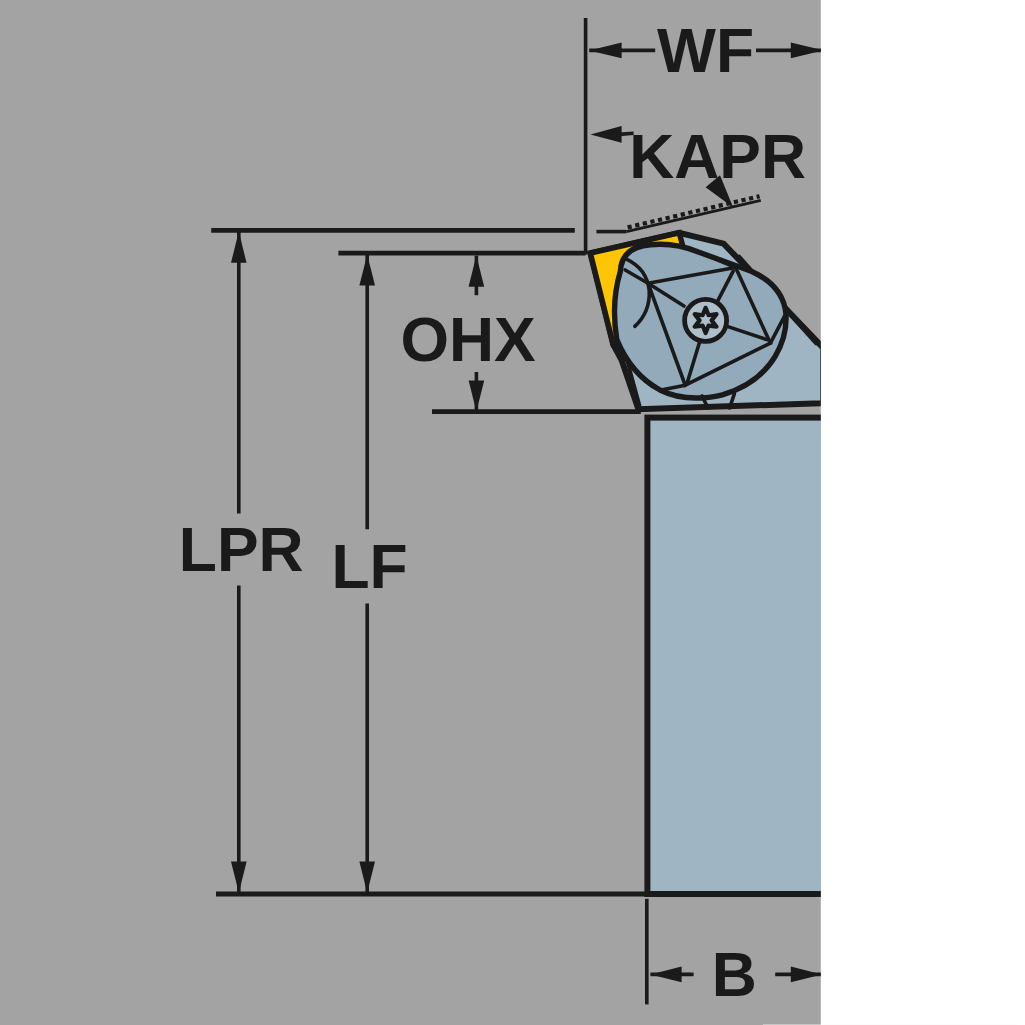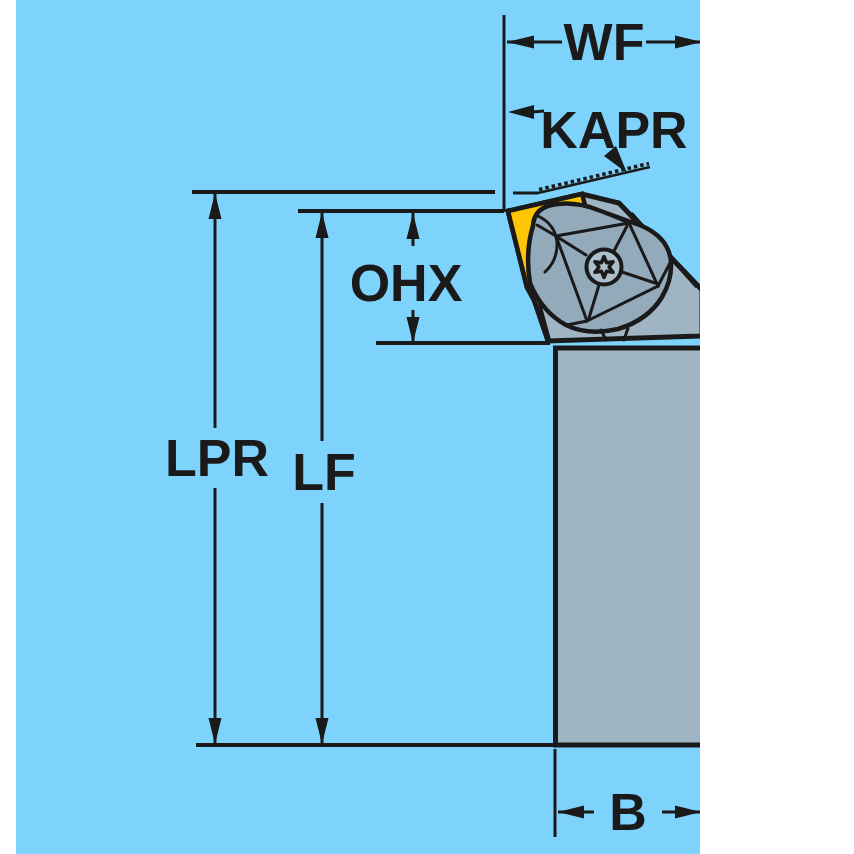--- a/index.html
+++ b/index.html
@@ -1,16 +1,16 @@
 <!DOCTYPE html>
 <html><head>
 <meta charset="utf-8">
 <style>
   html,body{margin:0;padding:0;background:#ffffff;}
-  .stage{position:relative;width:684px;height:854px;background:#7dd3fc;overflow:hidden;margin-left:16px;}
+  .stage{position:relative;width:684px;height:854px;background:#a3a3a3;overflow:hidden;}
   svg{position:absolute;left:0;top:0;}
   .dim{stroke:#1a1a1a;stroke-width:3;fill:none;}
   .ref{stroke:#1a1a1a;stroke-width:4;fill:none;}
   .ext{stroke:#1a1a1a;stroke-width:3;fill:none;}
   .arrow{fill:#1a1a1a;stroke:none;}
   .outline{stroke:#1a1a1a;stroke-width:5;stroke-linejoin:miter;}
   .detail{stroke:#1a1a1a;stroke-width:3;fill:none;stroke-linecap:round;}
   .detail-thick{stroke:#1a1a1a;stroke-width:3.5;fill:none;stroke-linecap:round;}
   text{font-family:"Liberation Sans",sans-serif;font-weight:700;font-size:52px;fill:#1a1a1a;}
   text.lbl{text-anchor:middle;}

